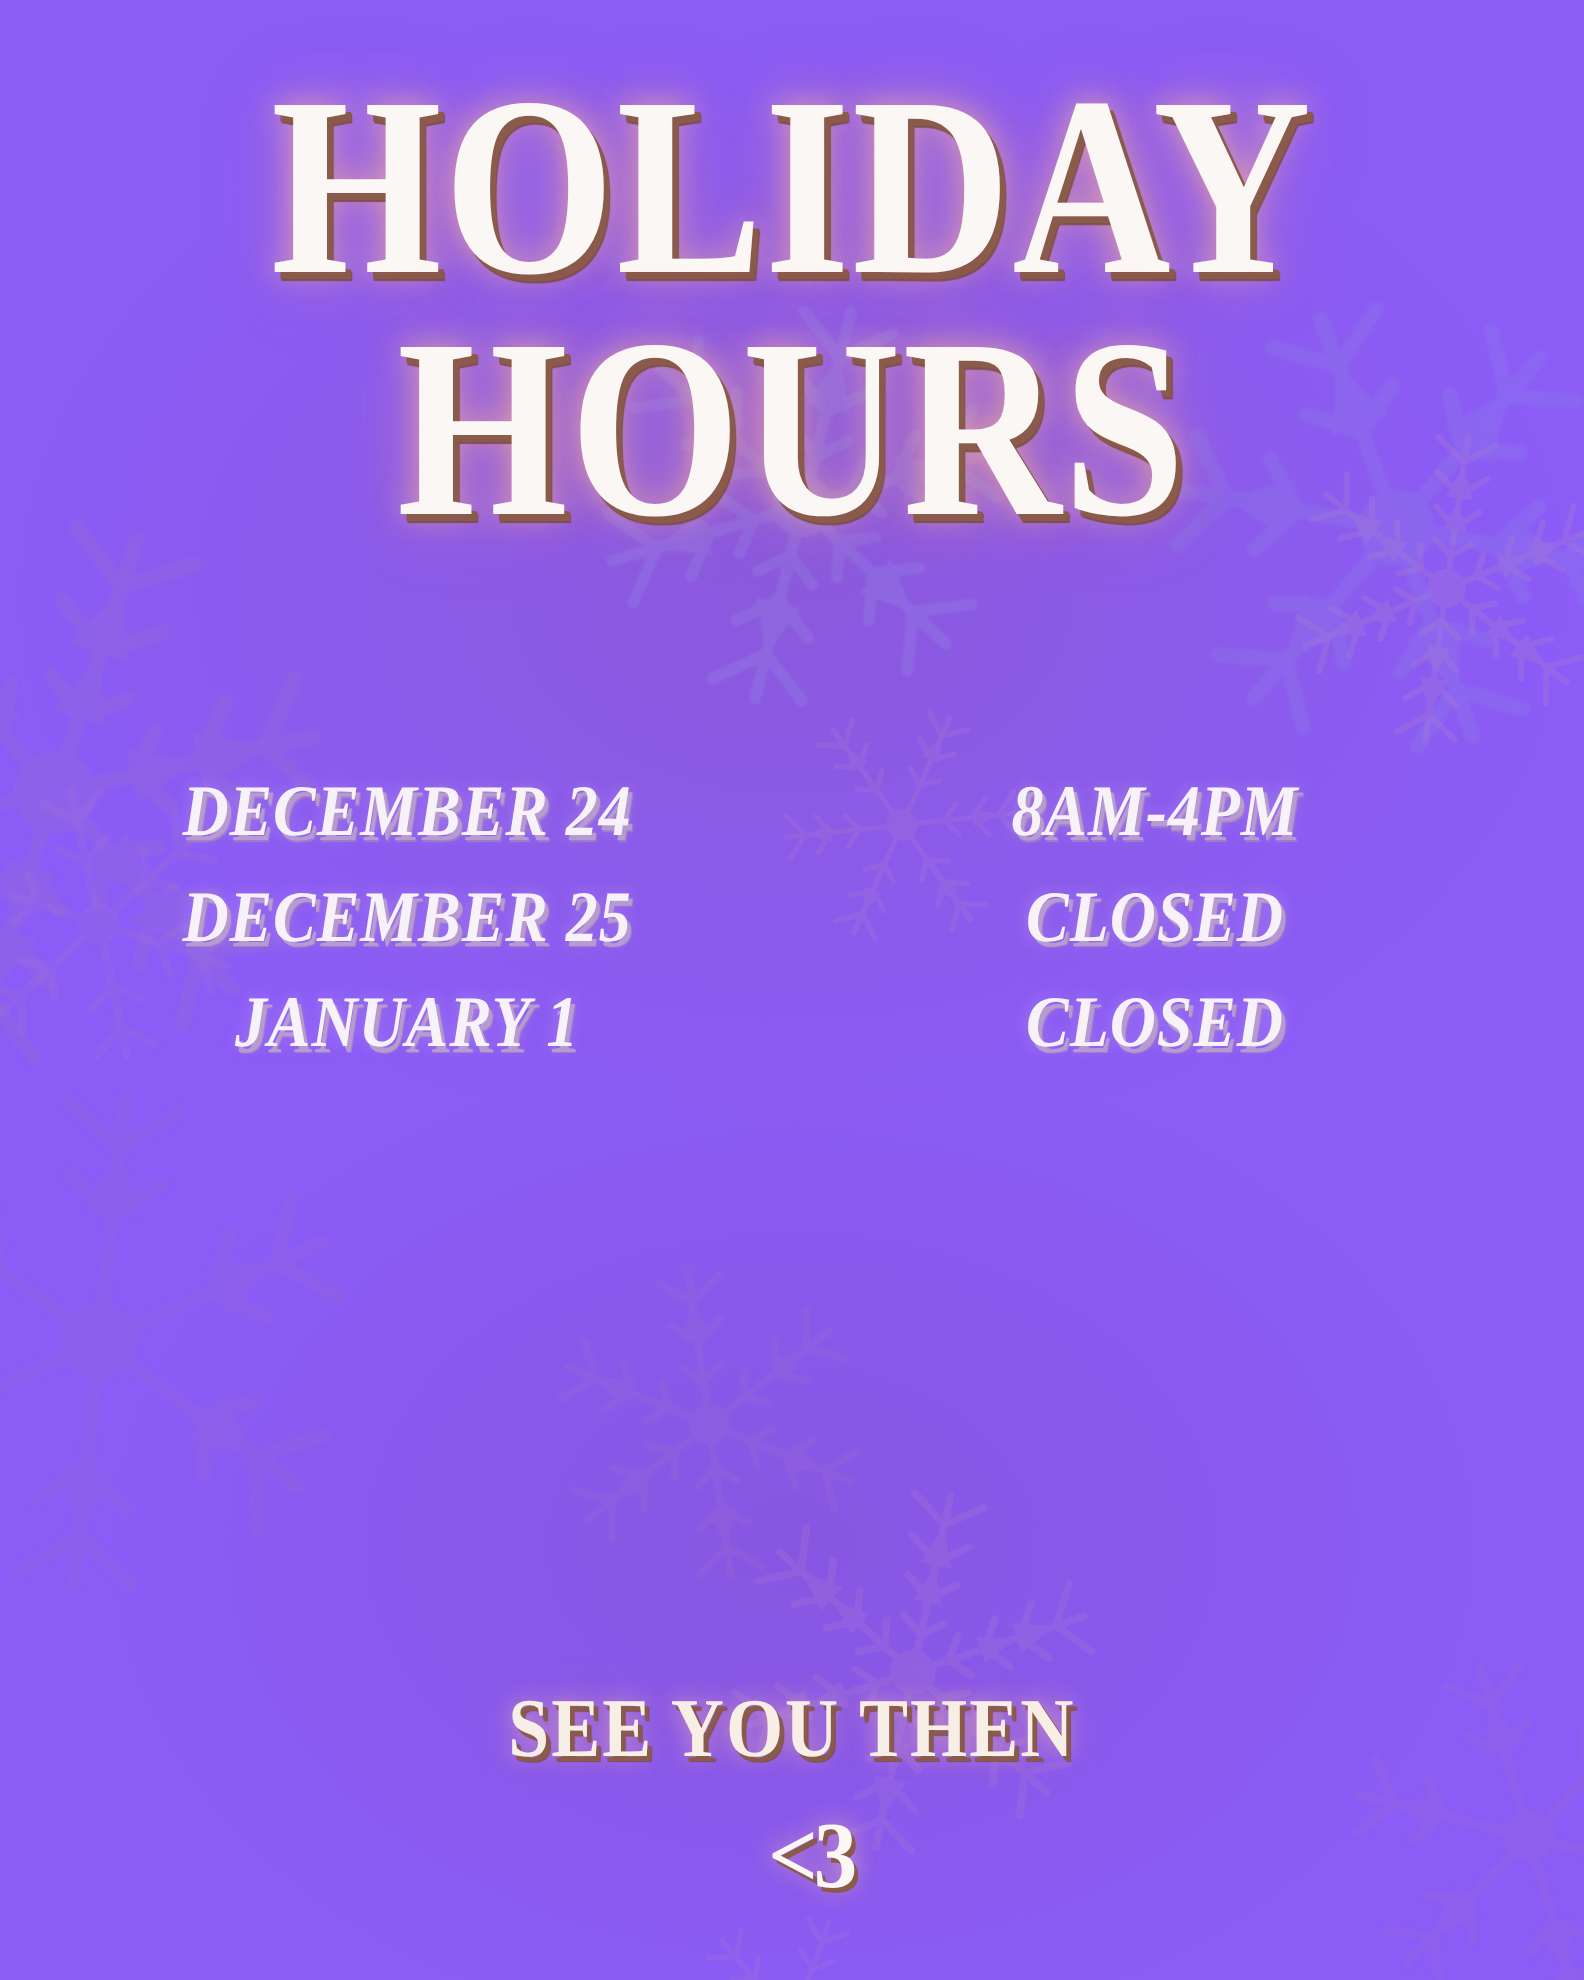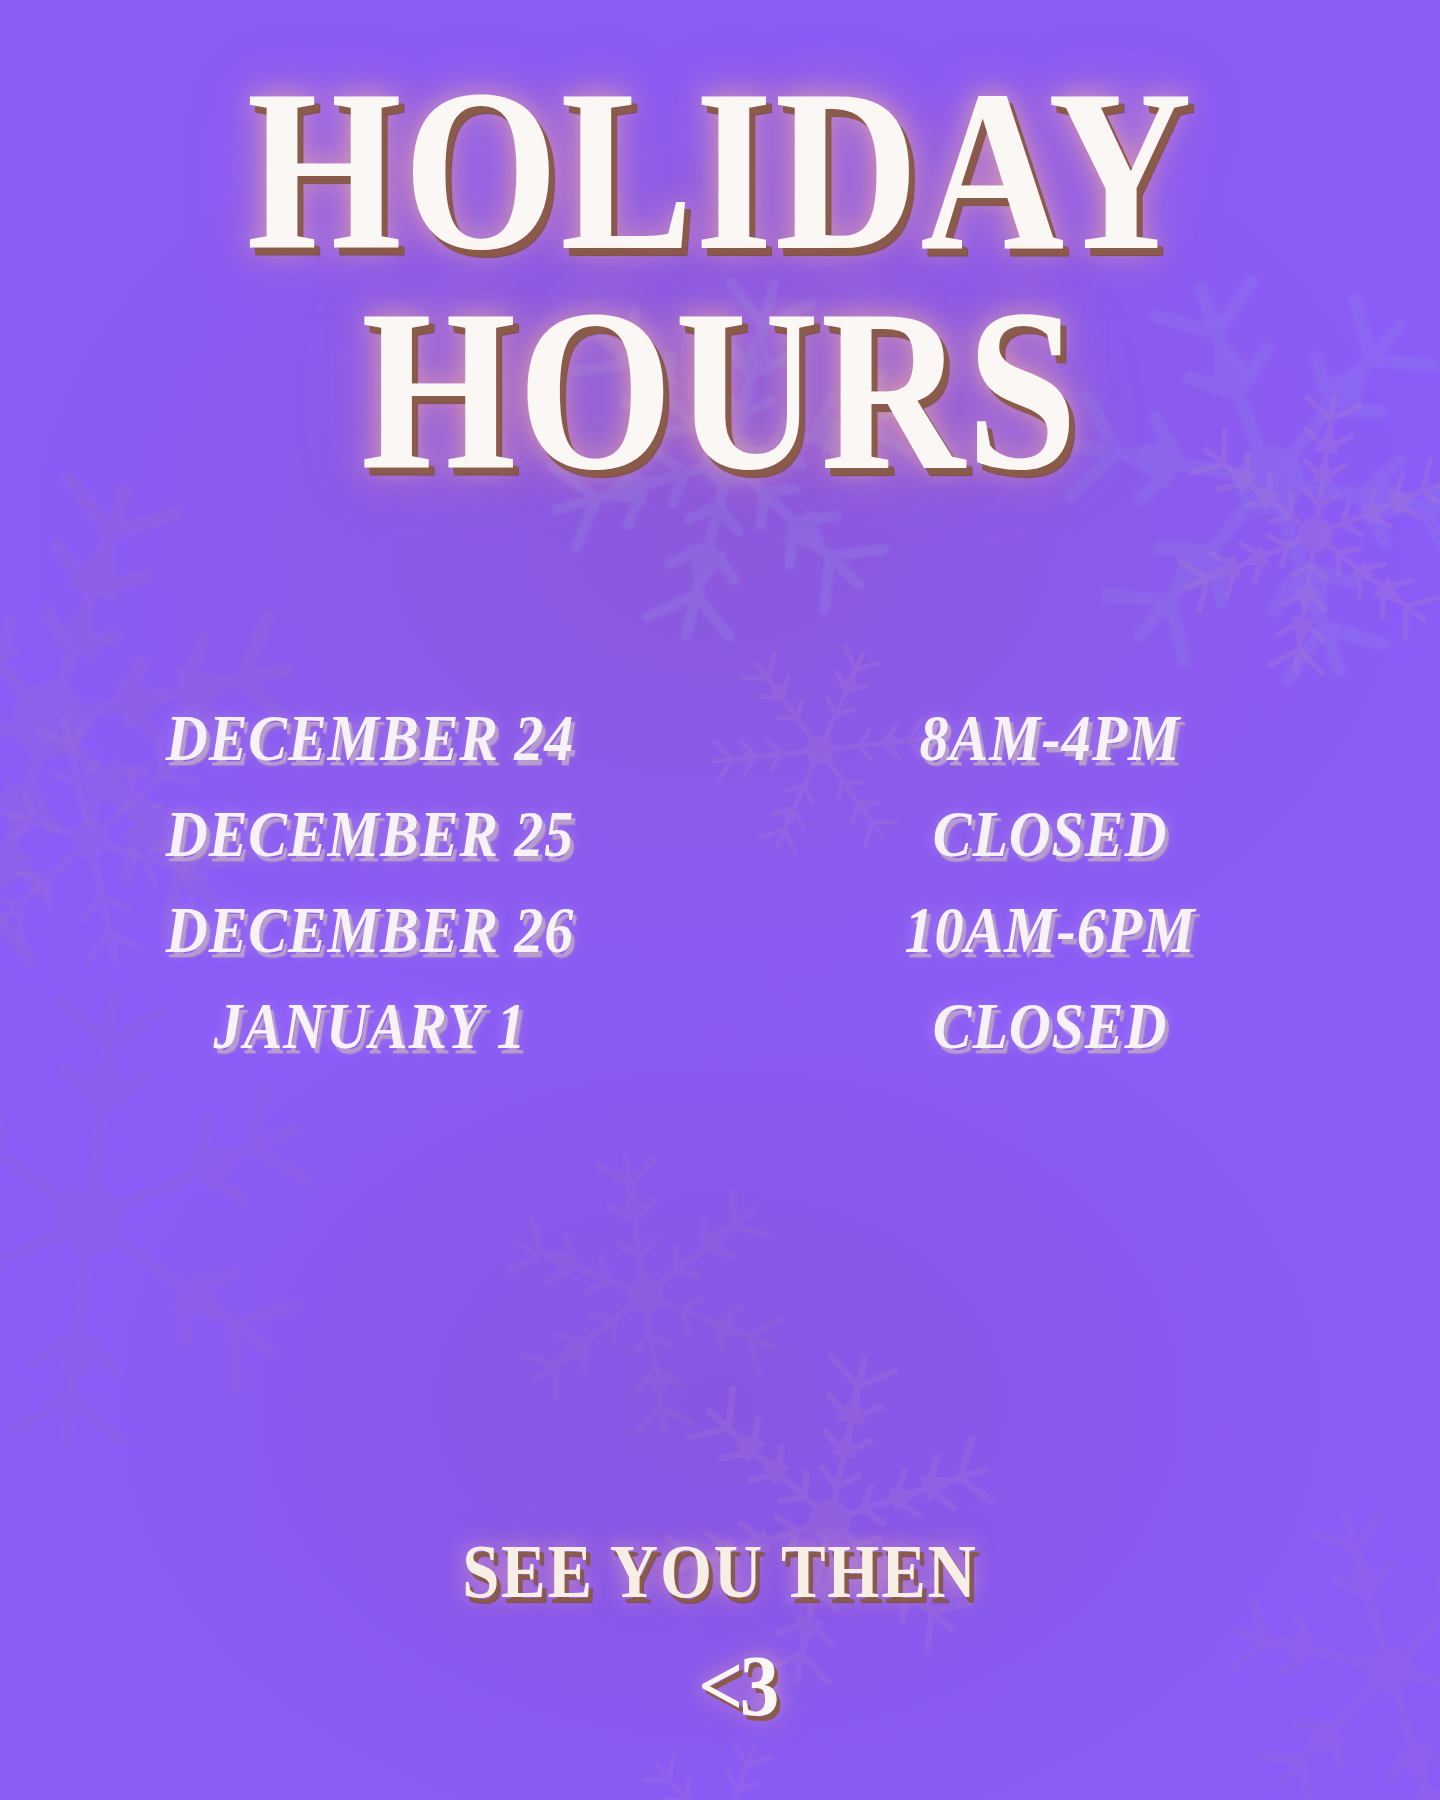--- a/index.html
+++ b/index.html
@@ -410,24 +410,20 @@
     <div class="hrow">
       <div class="hcell date">DECEMBER 24</div>
       <div class="hcell time">8AM-4PM</div>
     </div>
 
     <div class="hrow">
       <div class="hcell date">DECEMBER 25</div>
       <div class="hcell time">CLOSED</div>
     </div>
 
-    <div class="hrow">
-      <div class="hcell date">DECEMBER 26</div>
-      <div class="hcell time">10AM-6PM</div>
-    </div>
 
 
 
     <div class="hrow">
       <div class="hcell date">JANUARY 1</div>
       <div class="hcell time">CLOSED</div>
     </div>
 
   </div>
 

